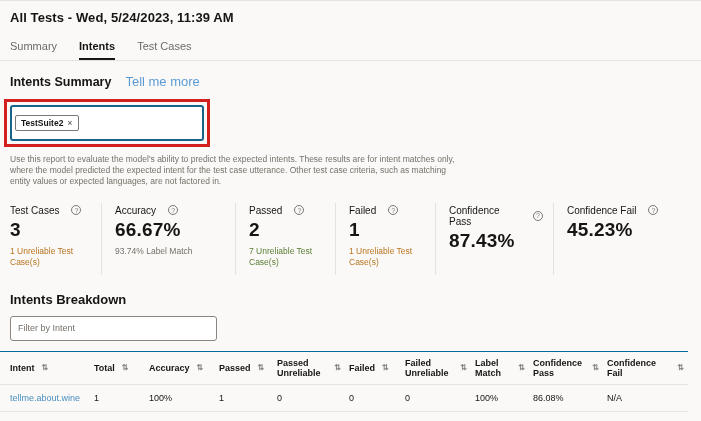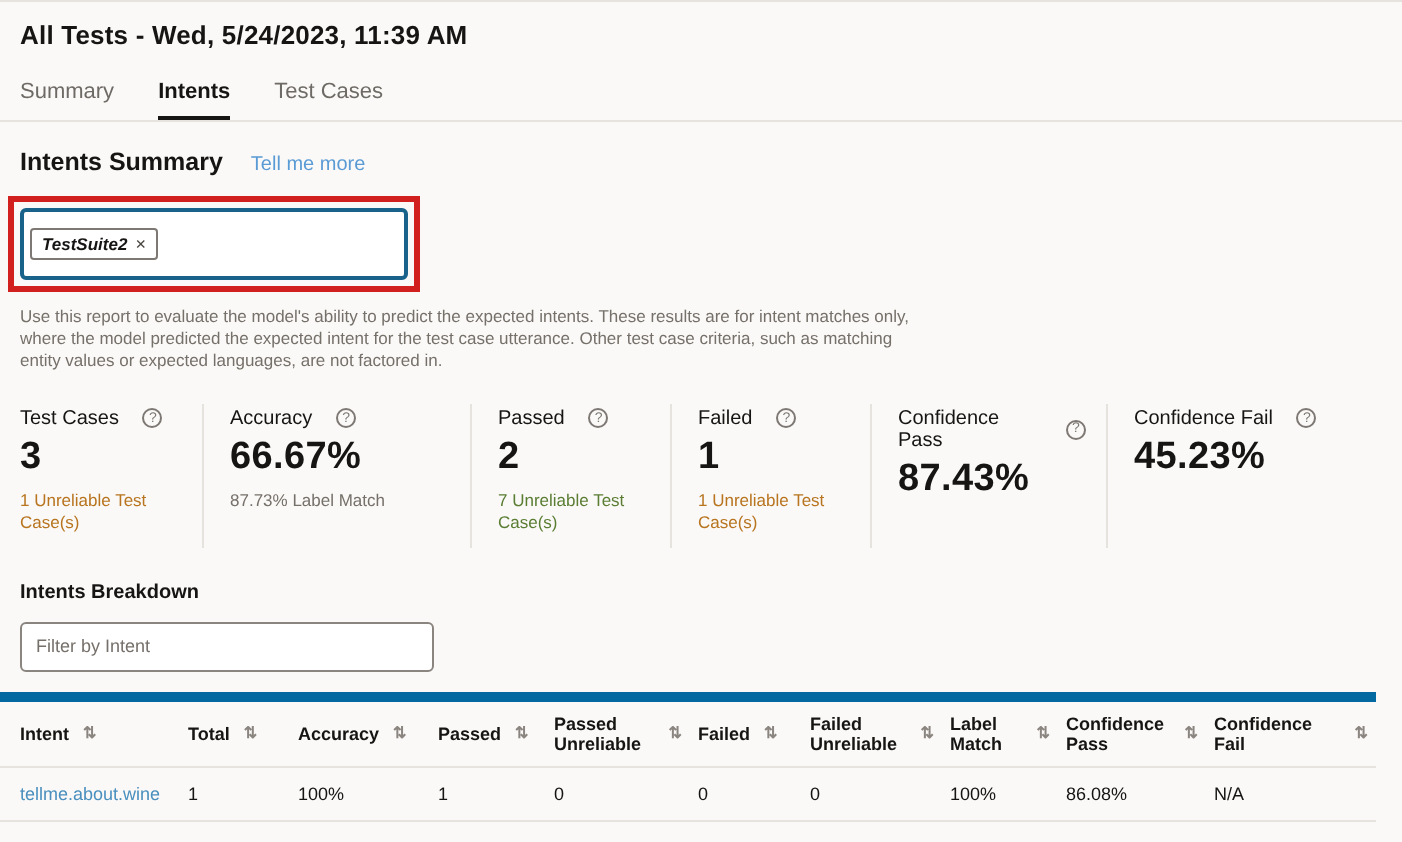--- a/index.html
+++ b/index.html
@@ -20,37 +20,36 @@
     letter-spacing: .1px;
   }
 
   .tabs { display: flex; gap: 22px; margin: 15px 0 0 10px; font-size: 11px; }
   .tab { color: #6e6a65; padding-bottom: 6px; cursor: pointer; }
   .tab.active { color: #161513; font-weight: bold; border-bottom: 2px solid #161513; }
   .hr { border-top: 1px solid #e6e3df; width: 100%; }
 
   .section-head { display: flex; align-items: baseline; gap: 14px; margin: 13px 0 0 10px; }
   .section-title { font-size: 12.5px; font-weight: bold; }
-  .tell-more { font-size: 10px; color: #5b9bd5; cursor: pointer; }
+  .tell-more { font-size: 13px; color: #5b9bd5; cursor: pointer; }
 
   .annotation-box {
     margin: 10px 0 0 4px;
     width: 206px;
     border: 3px solid #d2201f;
     padding: 3px;
   }
   .suite-combobox {
     background: #ffffff;
     border: 2px solid #19638a;
     border-radius: 3px;
     height: 23px;
     display: flex;
     align-items: center;
     padding: 16px 3px;
-    font-style: italic;
   }
   .tag-chip {
     display: inline-flex;
     align-items: center;
     gap: 4px;
     border: 1px solid #7d7873;
     border-radius: 2px;
     padding: 2px 5px;
     font-size: 8.5px;
     font-weight: 600;
@@ -89,42 +88,42 @@
     justify-content: center;
     cursor: pointer;
     flex: none;
   }
   .stat-value { font-size: 19px; font-weight: bold; margin-top: 3px; letter-spacing: .2px; }
   .stat-sub { font-size: 8.5px; line-height: 1.3; margin-top: 5px; width: 70px; }
   .sub-warning { color: #b8741f; }
   .sub-muted { color: #76706a; width: 110px; }
   .sub-success { color: #5a7d33; }
 
-  .breakdown-title { margin: 17px 0 0 10px; font-size: 10px; font-weight: bold; }
+  .breakdown-title { margin: 17px 0 0 10px; font-size: 13px; font-weight: bold; }
   .filter-input {
     margin: 9px 0 0 10px;
     width: 207px; height: 25px;
     border: 1px solid #8b8580;
     border-radius: 3px;
     background: #fff;
     font-family: "Liberation Sans", sans-serif;
     font-size: 9px;
     padding: 0 7px;
     color: #161513;
   }
   .filter-input::placeholder { color: #76706a; }
 
   table { margin-top: 10px; border-collapse: collapse; table-layout: fixed; width: 688px; font-size: 9px; }
   col.c0 { width: 90px; } col.c1 { width: 55px; } col.c2 { width: 70px; }
   col.c3 { width: 58px; } col.c4 { width: 72px; } col.c5 { width: 56px; }
   col.c6 { width: 70px; } col.c7 { width: 58px; } col.c8 { width: 74px; }
   col.c9 { width: 85px; }
   th {
     text-align: left; font-weight: 600; color: #161513;
-    border-top: 5px solid #0369a1; border-bottom: 1px solid #e6e3df;
+    border-top: 1px solid #0369a1; border-bottom: 1px solid #e6e3df;
     padding: 6px 4px; vertical-align: middle; cursor: pointer;
   }
   th .th-inner { display: inline-flex; align-items: center; gap: 7px; }
   .sort-icon { font-size: 8px; color: #8b8580; line-height: 1; }
   td { padding: 8px 4px; border-bottom: 1px solid #e6e3df; color: #161513; }
   th:first-child, td:first-child { padding-left: 10px; }
   .intent-link { color: #4a8fbe; cursor: pointer; text-decoration: none; }
 </style>
 </head>
 <body>
@@ -166,21 +165,21 @@
     </div>
     <div class="stat-value">3</div>
     <div class="stat-sub sub-warning">1 Unreliable Test Case(s)</div>
   </div>
   <div class="stat stat-1">
     <div class="stat-label-row">
       <span>Accuracy</span>
       <span class="help-icon">?</span>
     </div>
     <div class="stat-value">66.67%</div>
-    <div class="stat-sub sub-muted">87.73% Label Match</div>
+    <div class="stat-sub sub-muted">93.74% Label Match</div>
   </div>
   <div class="stat stat-2">
     <div class="stat-label-row">
       <span>Passed</span>
       <span class="help-icon">?</span>
     </div>
     <div class="stat-value">2</div>
     <div class="stat-sub sub-success">7 Unreliable Test Case(s)</div>
   </div>
   <div class="stat stat-3">

